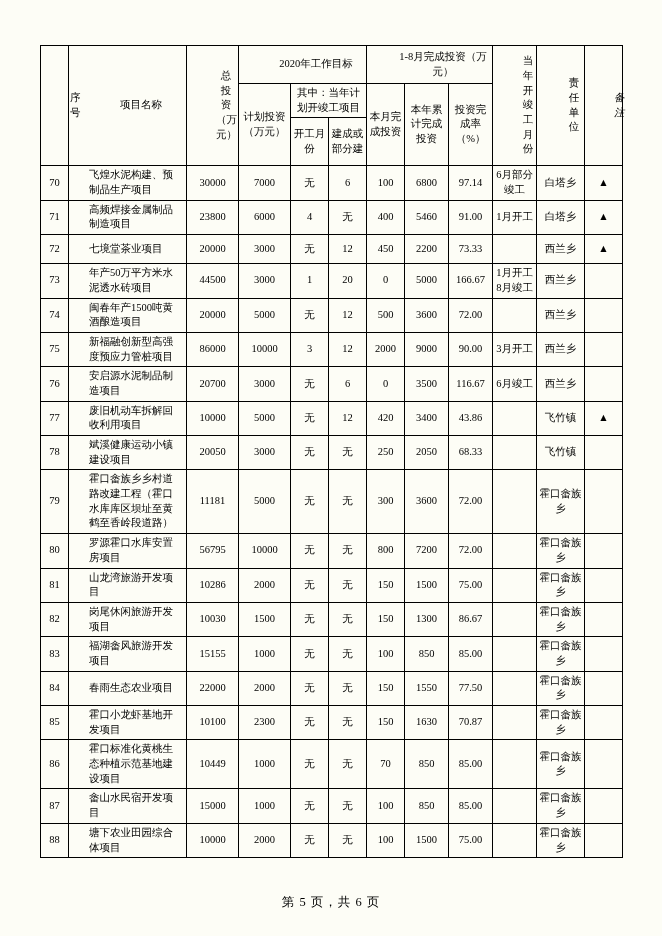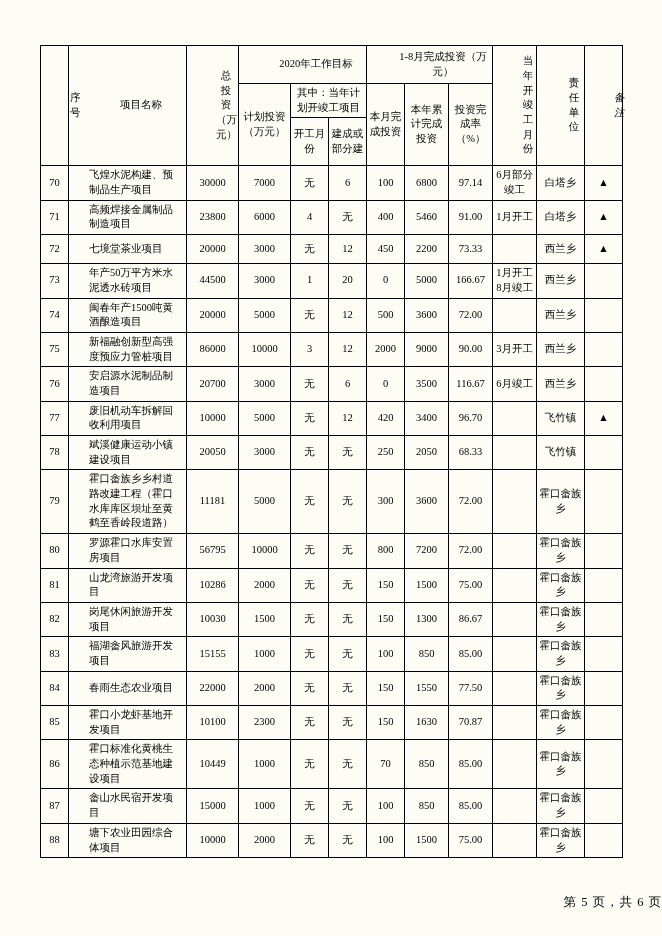--- a/index.html
+++ b/index.html
@@ -47,21 +47,21 @@
   tbody td.cell-name {
     text-align: left;
     padding-left: 20px;
     padding-right: 3px;
   }
   .footer {
     position: absolute;
     left: 0;
     right: 0;
     top: 894px;
-    text-align: right;
+    text-align: center;
     font-size: 12.5px;
     letter-spacing: 1px;
   }
 </style>
 </head>
 <body>
 
 <div class="page">
 
   <table class="projects">
@@ -205,21 +205,21 @@
         </tr>
         <tr>
           <td>77</td>
           <td class="cell-name">废旧机动车拆解回收利用项目</td>
           <td>10000</td>
           <td>5000</td>
           <td>无</td>
           <td>12</td>
           <td>420</td>
           <td>3400</td>
-          <td>96.70</td>
+          <td>43.86</td>
           <td></td>
           <td>飞竹镇</td>
           <td>▲</td>
         </tr>
         <tr>
           <td>78</td>
           <td class="cell-name">斌溪健康运动小镇建设项目</td>
           <td>20050</td>
           <td>3000</td>
           <td>无</td>

